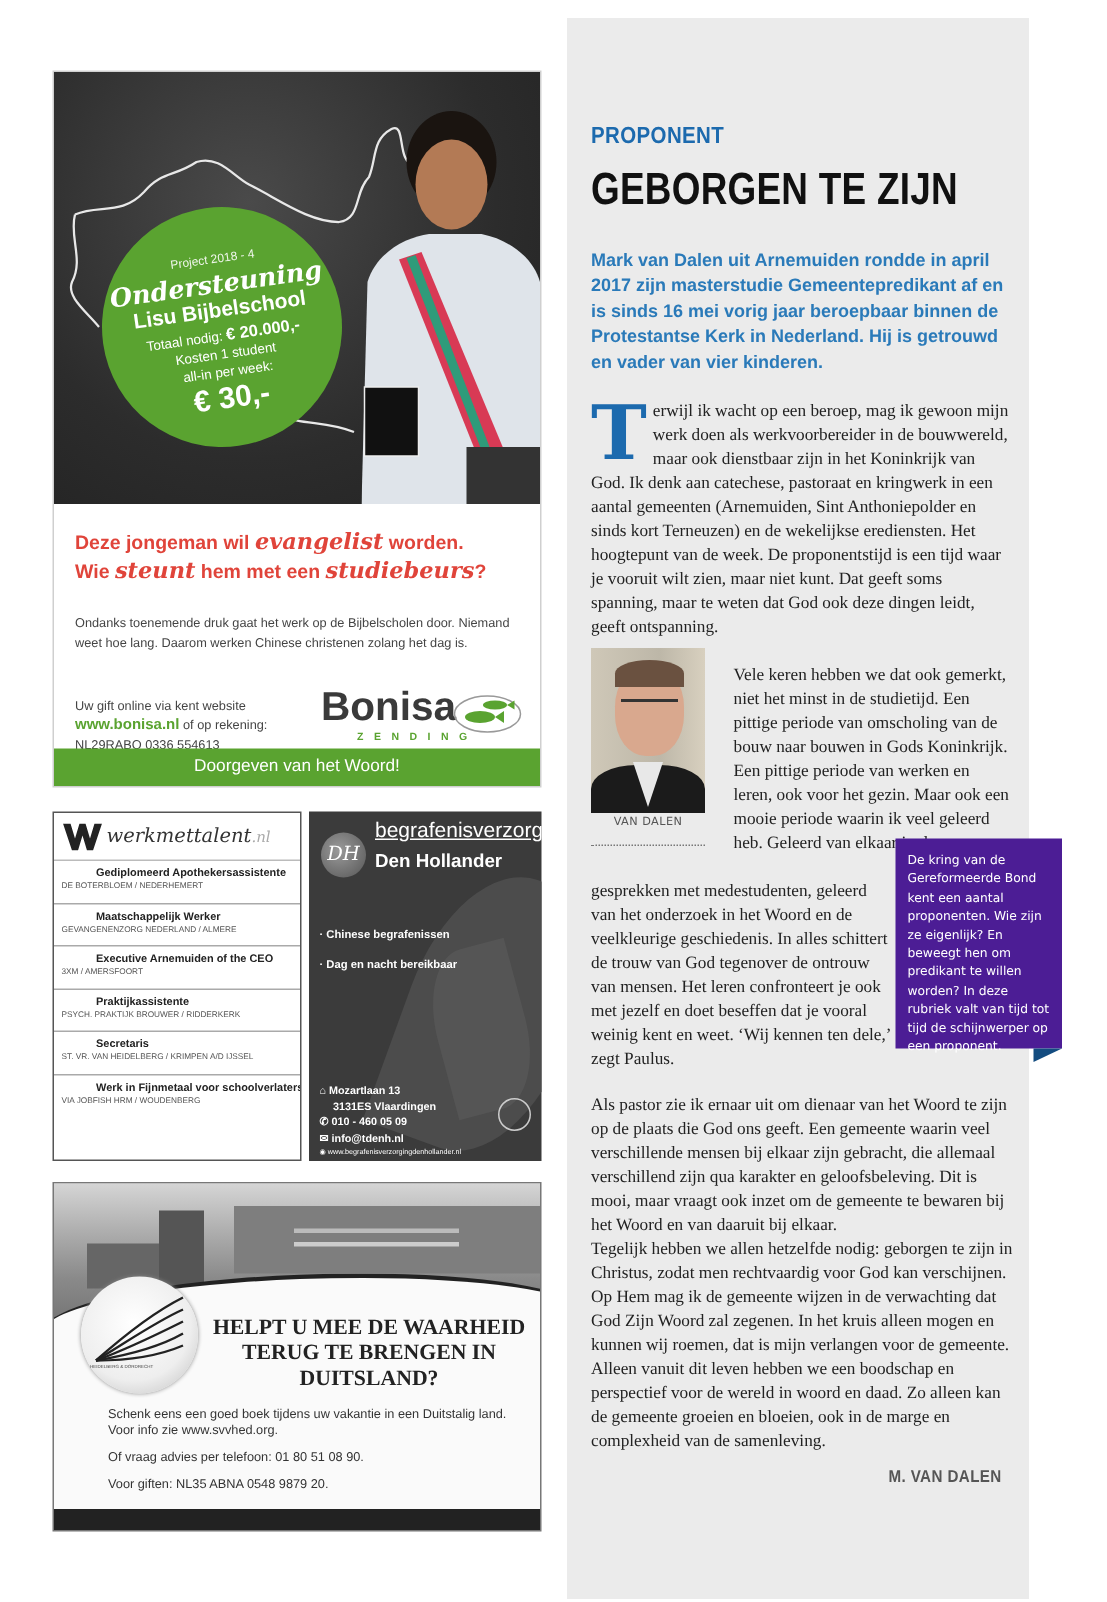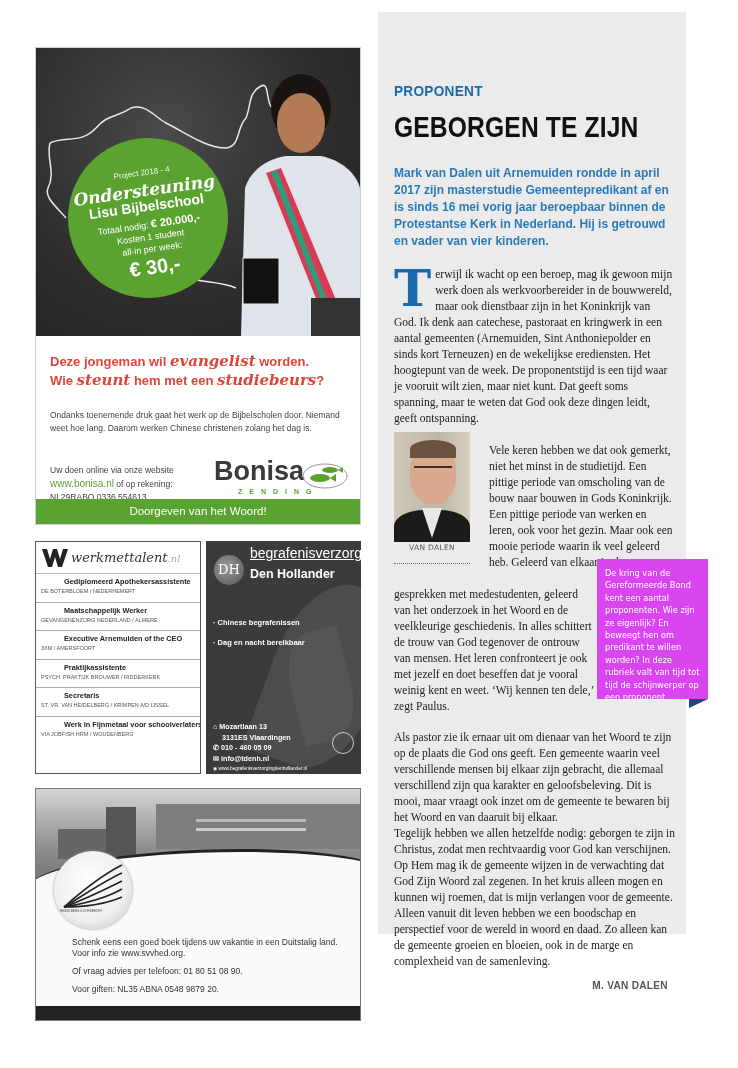--- a/index.html
+++ b/index.html
@@ -18,42 +18,42 @@
   #ad-bonisa .circle .proj { font-size: 8px; margin-top: 30px; opacity: .9; }
   #ad-bonisa .circle .t1 { font-family: "DejaVu Serif", serif; font-style: italic; font-weight: bold; font-size: 17px; margin-top: 3px; }
   #ad-bonisa .circle .t2 { font-weight: bold; font-size: 14px; margin-top: -2px; }
   #ad-bonisa .circle .t3 { font-size: 9px; margin-top: 4px; line-height: 12px; }
   #ad-bonisa .circle .t3 b { font-size: 11px; }
   #ad-bonisa .circle .t4 { font-weight: bold; font-size: 20px; margin-top: 1px; }
   #ad-bonisa .headline { position: absolute; left: 14px; top: 304px; color: #e0443a; font-size: 13px; line-height: 18px; font-weight: bold; }
   #ad-bonisa .headline i { font-family: "DejaVu Serif", serif; font-size: 15px; }
   #ad-bonisa .body { position: absolute; left: 14px; top: 361px; width: 300px; color: #444; font-size: 8.5px; line-height: 13px; }
   #ad-bonisa .gift { position: absolute; left: 14px; top: 416px; color: #444; font-size: 8.5px; line-height: 13px; }
-  #ad-bonisa .gift .url { color: #5aa330; font-weight: normal; font-size: 10px; text-align: right; }
+  #ad-bonisa .gift .url { color: #5aa330; font-weight: bold; font-size: 10px; text-align: right; }
   #ad-bonisa .logo { position: absolute; left: 176px; top: 408px; width: 140px; height: 50px; }
   #ad-bonisa .logo .name { position: absolute; left: 2px; top: 0; font-size: 27px; font-weight: bold; color: #3a3a3a; }
   #ad-bonisa .logo .sub { position: absolute; left: 26px; top: 32px; font-size: 7px; font-weight: bold; letter-spacing: 7px; color: #5aa330; }
   #ad-bonisa .logo svg { position: absolute; left: 88px; top: 4px; }
   #ad-bonisa .footer { position: absolute; left: 0; bottom: 0; width: 324px; height: 25px; background: #5aa330; color: #fff; font-size: 11.5px; line-height: 25px; text-align: center; }
 
   
   #ad-werk { left: 35px; top: 541px; width: 166px; height: 233px; border: 1px solid #555; background: #fff; }
   #ad-werk .brand { height: 32px; border-bottom: 1px solid #bbb; display: flex; align-items: center; padding-left: 6px; }
   #ad-werk .brand .wtxt { font-family: "DejaVu Serif", serif; font-style: italic; font-size: 13px; color: #333; margin-left: 3px; }
   #ad-werk .brand .wtxt span { color: #aaa; font-size: 10px; }
   #ad-werk .job { height: 28.6px; border-bottom: 1px solid #aaa; padding: 3px 5px 0 5px; }
   #ad-werk .job:last-child { border-bottom: none; }
   #ad-werk .job .title { font-size: 7.3px; font-weight: bold; color: #222; line-height: 10px; white-space: nowrap; margin-left: 23px; }
   #ad-werk .job .sub { font-size: 5.5px; color: #555; line-height: 9px; white-space: nowrap; }
 
   
   #ad-dh { left: 206px; top: 541px; width: 155px; height: 233px; background: #3b3b3b; color: #fff; }
   #ad-dh .leaf { position: absolute; right: -20px; top: 40px; width: 110px; height: 190px; border-radius: 50% 0 50% 0; background: #4c4c4c; transform: rotate(20deg); }
   #ad-dh .leaf2 { position: absolute; right: 10px; top: 90px; width: 60px; height: 110px; border-radius: 50% 0 50% 0; background: #555; transform: rotate(-15deg); }
-  #ad-dh .logo { position: absolute; left: 8px; top: 14px; width: 30px; height: 30px; border-radius: 50%; background: radial-gradient(circle at 40% 40%, #9a9a9a, #555); font-family: "DejaVu Serif", serif; font-size: 13px; text-align: center; line-height: 30px; color: #fff; }
+  #ad-dh .logo { position: absolute; left: 8px; top: 14px; width: 30px; height: 30px; border-radius: 50%; background: radial-gradient(circle at 40% 40%, #9a9a9a, #555); font-family: "DejaVu Serif", serif; font-style: italic; font-size: 13px; text-align: center; line-height: 30px; color: #fff; }
   #ad-dh .brand1 { position: absolute; left: 44px; top: 4px; font-size: 14px; text-decoration: underline; }
   #ad-dh .brand2 { position: absolute; left: 44px; top: 26px; font-size: 12.5px; font-weight: bold; }
   #ad-dh .bullets { position: absolute; left: 7px; top: 76px; font-size: 7.5px; font-weight: bold; line-height: 12px; }
   #ad-dh .bullets div { margin-bottom: 8px; }
   #ad-dh .contact { position: absolute; left: 7px; top: 181px; font-size: 7.2px; font-weight: bold; line-height: 10.5px; }
   #ad-dh .contact .web { font-size: 4.8px; font-weight: normal; }
   #ad-dh .seal { position: absolute; left: 126px; top: 191px; width: 22px; height: 22px; border-radius: 50%; border: 1.5px solid #ccc; }
 
   
   #ad-svv { left: 35px; top: 788px; width: 326px; height: 233px; border: 1px solid #777; background: #fafafa; }
@@ -65,38 +65,38 @@
   #ad-svv .swoosh { position: absolute; left: -10px; top: 60px; width: 360px; height: 60px; background: #fafafa; border-radius: 60% 40% 0 0 / 70% 40% 0 0; border-top: 3px solid #222; }
   #ad-svv .emblem { position: absolute; left: 18px; top: 62px; width: 78px; height: 78px; border-radius: 50%; background: radial-gradient(circle at 45% 40%, #fff 0%, #eee 60%, #bbb 100%); box-shadow: 0 0 3px #888; }
   #ad-svv .emblem svg { position: absolute; left: 8px; top: 10px; }
   #ad-svv .emblem .cap { position: absolute; left: 6px; top: 58px; font-size: 3px; color: #444; }
   #ad-svv .heading { position: absolute; left: 100px; top: 88px; width: 220px; text-align: center; font-family: "Liberation Serif", serif; font-weight: bold; font-size: 14.5px; line-height: 17px; color: #222; }
   #ad-svv .body { position: absolute; left: 36px; top: 148px; width: 285px; font-size: 8.5px; color: #333; line-height: 11px; }
   #ad-svv .body p { margin-bottom: 7px; }
   #ad-svv .bottom-bar { position: absolute; left: 0; bottom: 0; width: 324px; height: 14px; background: #222; }
 
   
-  #article { position: absolute; left: 378px; top: 12px; width: 308px; height: 922px; background: #ebebeb; }
+  #article { position: absolute; left: 378px; top: 12px; width: 308px; height: 1054px; background: #ebebeb; }
   #article .kicker { position: absolute; left: 16px; top: 70px; font-family: "Liberation Sans", sans-serif; font-weight: bold; font-size: 15.5px; color: #1c6aae; letter-spacing: 0.3px; transform: scaleX(0.88); transform-origin: left; }
   #article .title { position: absolute; left: 16px; top: 98px; font-family: "Liberation Sans", sans-serif; font-weight: bold; font-size: 30px; color: #111; letter-spacing: 0.2px; transform: scaleX(0.82); transform-origin: left; white-space: nowrap; }
   #article .lead { position: absolute; left: 16px; top: 153px; width: 280px; font-family: Liberation Sans, sans-serif; font-weight: bold; font-size: 12px; line-height: 17px; color: #2a7ab9; }
   #article .text { font-family: "Liberation Serif", serif; font-size: 11.5px; line-height: 16px; color: #222; }
   #article .p1 { position: absolute; left: 16px; top: 254px; width: 280px; }
   #article .dropcap { float: left; font-family: "DejaVu Serif", serif; font-size: 50px; line-height: 42px; color: #1c6aae; margin: 2px 4px 0 0; font-weight: bold; }
   #article .portrait { position: absolute; left: 16px; top: 420px; width: 76px; height: 110px; background: linear-gradient(90deg, #cfc8b8 0%, #bdb7a8 60%, #d8d0bf 100%); overflow: hidden; }
   #article .portrait .face { position: absolute; left: 16px; top: 12px; width: 46px; height: 60px; border-radius: 45% 45% 45% 45%; background: #d9a88e; }
   #article .portrait .hair { position: absolute; left: 16px; top: 8px; width: 46px; height: 18px; border-radius: 50% 50% 0 0; background: #6a5140; }
   #article .portrait .glasses { position: absolute; left: 20px; top: 34px; width: 38px; height: 8px; border-top: 2px solid #333; }
   #article .portrait .suit { position: absolute; left: 0; top: 78px; width: 76px; height: 40px; background: #1b1b1b; border-radius: 40% 40% 0 0; }
   #article .portrait .shirt { position: absolute; left: 28px; top: 76px; width: 20px; height: 30px; background: #e8e8e8; clip-path: polygon(0 0, 100% 0, 50% 100%); }
   #article .caption { position: absolute; left: 16px; top: 531px; width: 76px; text-align: center; font-family: "DejaVu Sans", sans-serif; font-size: 7.5px; color: #555; letter-spacing: 0.3px; }
   #article .caption-rule { position: absolute; left: 16px; top: 551px; width: 76px; border-top: 1px dotted #777; }
   #article .p2a { position: absolute; left: 111px; top: 430px; width: 185px; }
   #article .p2b { position: absolute; left: 16px; top: 574px; width: 200px; }
-  #article .sidebox { position: absolute; left: 219px; top: 547px; width: 111px; height: 140px; background: #d946ef; color: #fff; font-family: "DejaVu Sans", sans-serif; font-size: 8.2px; line-height: 12.4px; padding: 8px 6px 0 8px; }
+  #article .sidebox { position: absolute; left: 219px; top: 547px; width: 111px; height: 140px; background: #4c1d95; color: #fff; font-family: "DejaVu Sans", sans-serif; font-size: 8.2px; line-height: 12.4px; padding: 8px 6px 0 8px; }
   #article .sidebox-fold { position: absolute; left: 311px; top: 687px; width: 0; height: 0; border-top: 9px solid #134c80; border-right: 19px solid transparent; }
   #article .p3 { position: absolute; left: 16px; top: 717px; width: 285px; }
   #article .sig { position: absolute; right: 18px; top: 967px; font-family: "Liberation Sans", sans-serif; font-weight: bold; font-size: 11.5px; color: #555; transform: scaleX(0.88); transform-origin: right; letter-spacing: 0.3px; }
 </style>
 </head>
 <body>
 
 <div id="ad-bonisa" class="ad">
   <div class="photo">
     <svg class="map-outline" width="324" height="288" viewBox="0 0 324 288">
@@ -125,21 +125,21 @@
       </div>
       <div class="t4">€ 30,-</div>
     </div>
   </div>
   <div class="headline">
     <span>Deze jongeman wil </span><i>evangelist</i><span> worden.</span><br>
     <span>Wie </span><i>steunt</i><span> hem met een </span><i>studiebeurs</i><span>?</span>
   </div>
   <div class="body">Ondanks toenemende druk gaat het werk op de Bijbelscholen door. Niemand weet hoe lang. Daarom werken Chinese christenen zolang het dag is.</div>
   <div class="gift">
-    <span>Uw doen online via onze website</span><br>
+    <span>Uw gift online via kent website</span><br>
     <span class="url">www.bonisa.nl</span><span> of op rekening:</span><br>
     <span>NL29RABO 0336 554613</span>
   </div>
   <div class="logo">
     <div class="name">Bonisa</div>
     <div class="sub">ZENDING</div>
     <svg width="50" height="36" viewBox="0 0 50 36">
       <ellipse cx="25" cy="16" rx="22" ry="12" fill="none" stroke="#999" stroke-width="1"></ellipse>
       <ellipse cx="20" cy="18" rx="10" ry="4" fill="#5aa330"></ellipse>
       <path d="M30 18 L36 14 L36 22 Z" fill="#5aa330"></path>
@@ -214,20 +214,21 @@
   <div class="emblem">
     <svg width="62" height="48" viewBox="0 0 62 48">
       <path d="M2 46 C20 30 40 14 60 4" fill="none" stroke="#222" stroke-width="1.6"></path>
       <path d="M2 46 C22 34 42 20 60 12" fill="none" stroke="#222" stroke-width="1.6"></path>
       <path d="M2 46 C24 38 44 28 60 20" fill="none" stroke="#222" stroke-width="1.6"></path>
       <path d="M2 46 C26 42 46 36 60 28" fill="none" stroke="#222" stroke-width="1.6"></path>
       <path d="M2 46 C28 46 46 42 60 36" fill="none" stroke="#222" stroke-width="1.6"></path>
     </svg>
     <div class="cap">HEIDELBERG &amp; DORDRECHT</div>
   </div>
+  <div class="heading">HELPT U MEE DE WAARHEID TERUG TE BRENGEN IN DUITSLAND?</div>
   <div class="body">
     <p>Schenk eens een goed boek tijdens uw vakantie in een Duitstalig land. Voor info zie www.svvhed.org.</p>
     <p>Of vraag advies per telefoon: 01 80 51 08 90.</p>
     <p>Voor giften: NL35 ABNA 0548 9879 20.</p>
   </div>
   <div class="bottom-bar"></div>
 </div>
 
 <div id="article">
   <div class="kicker">PROPONENT</div>

